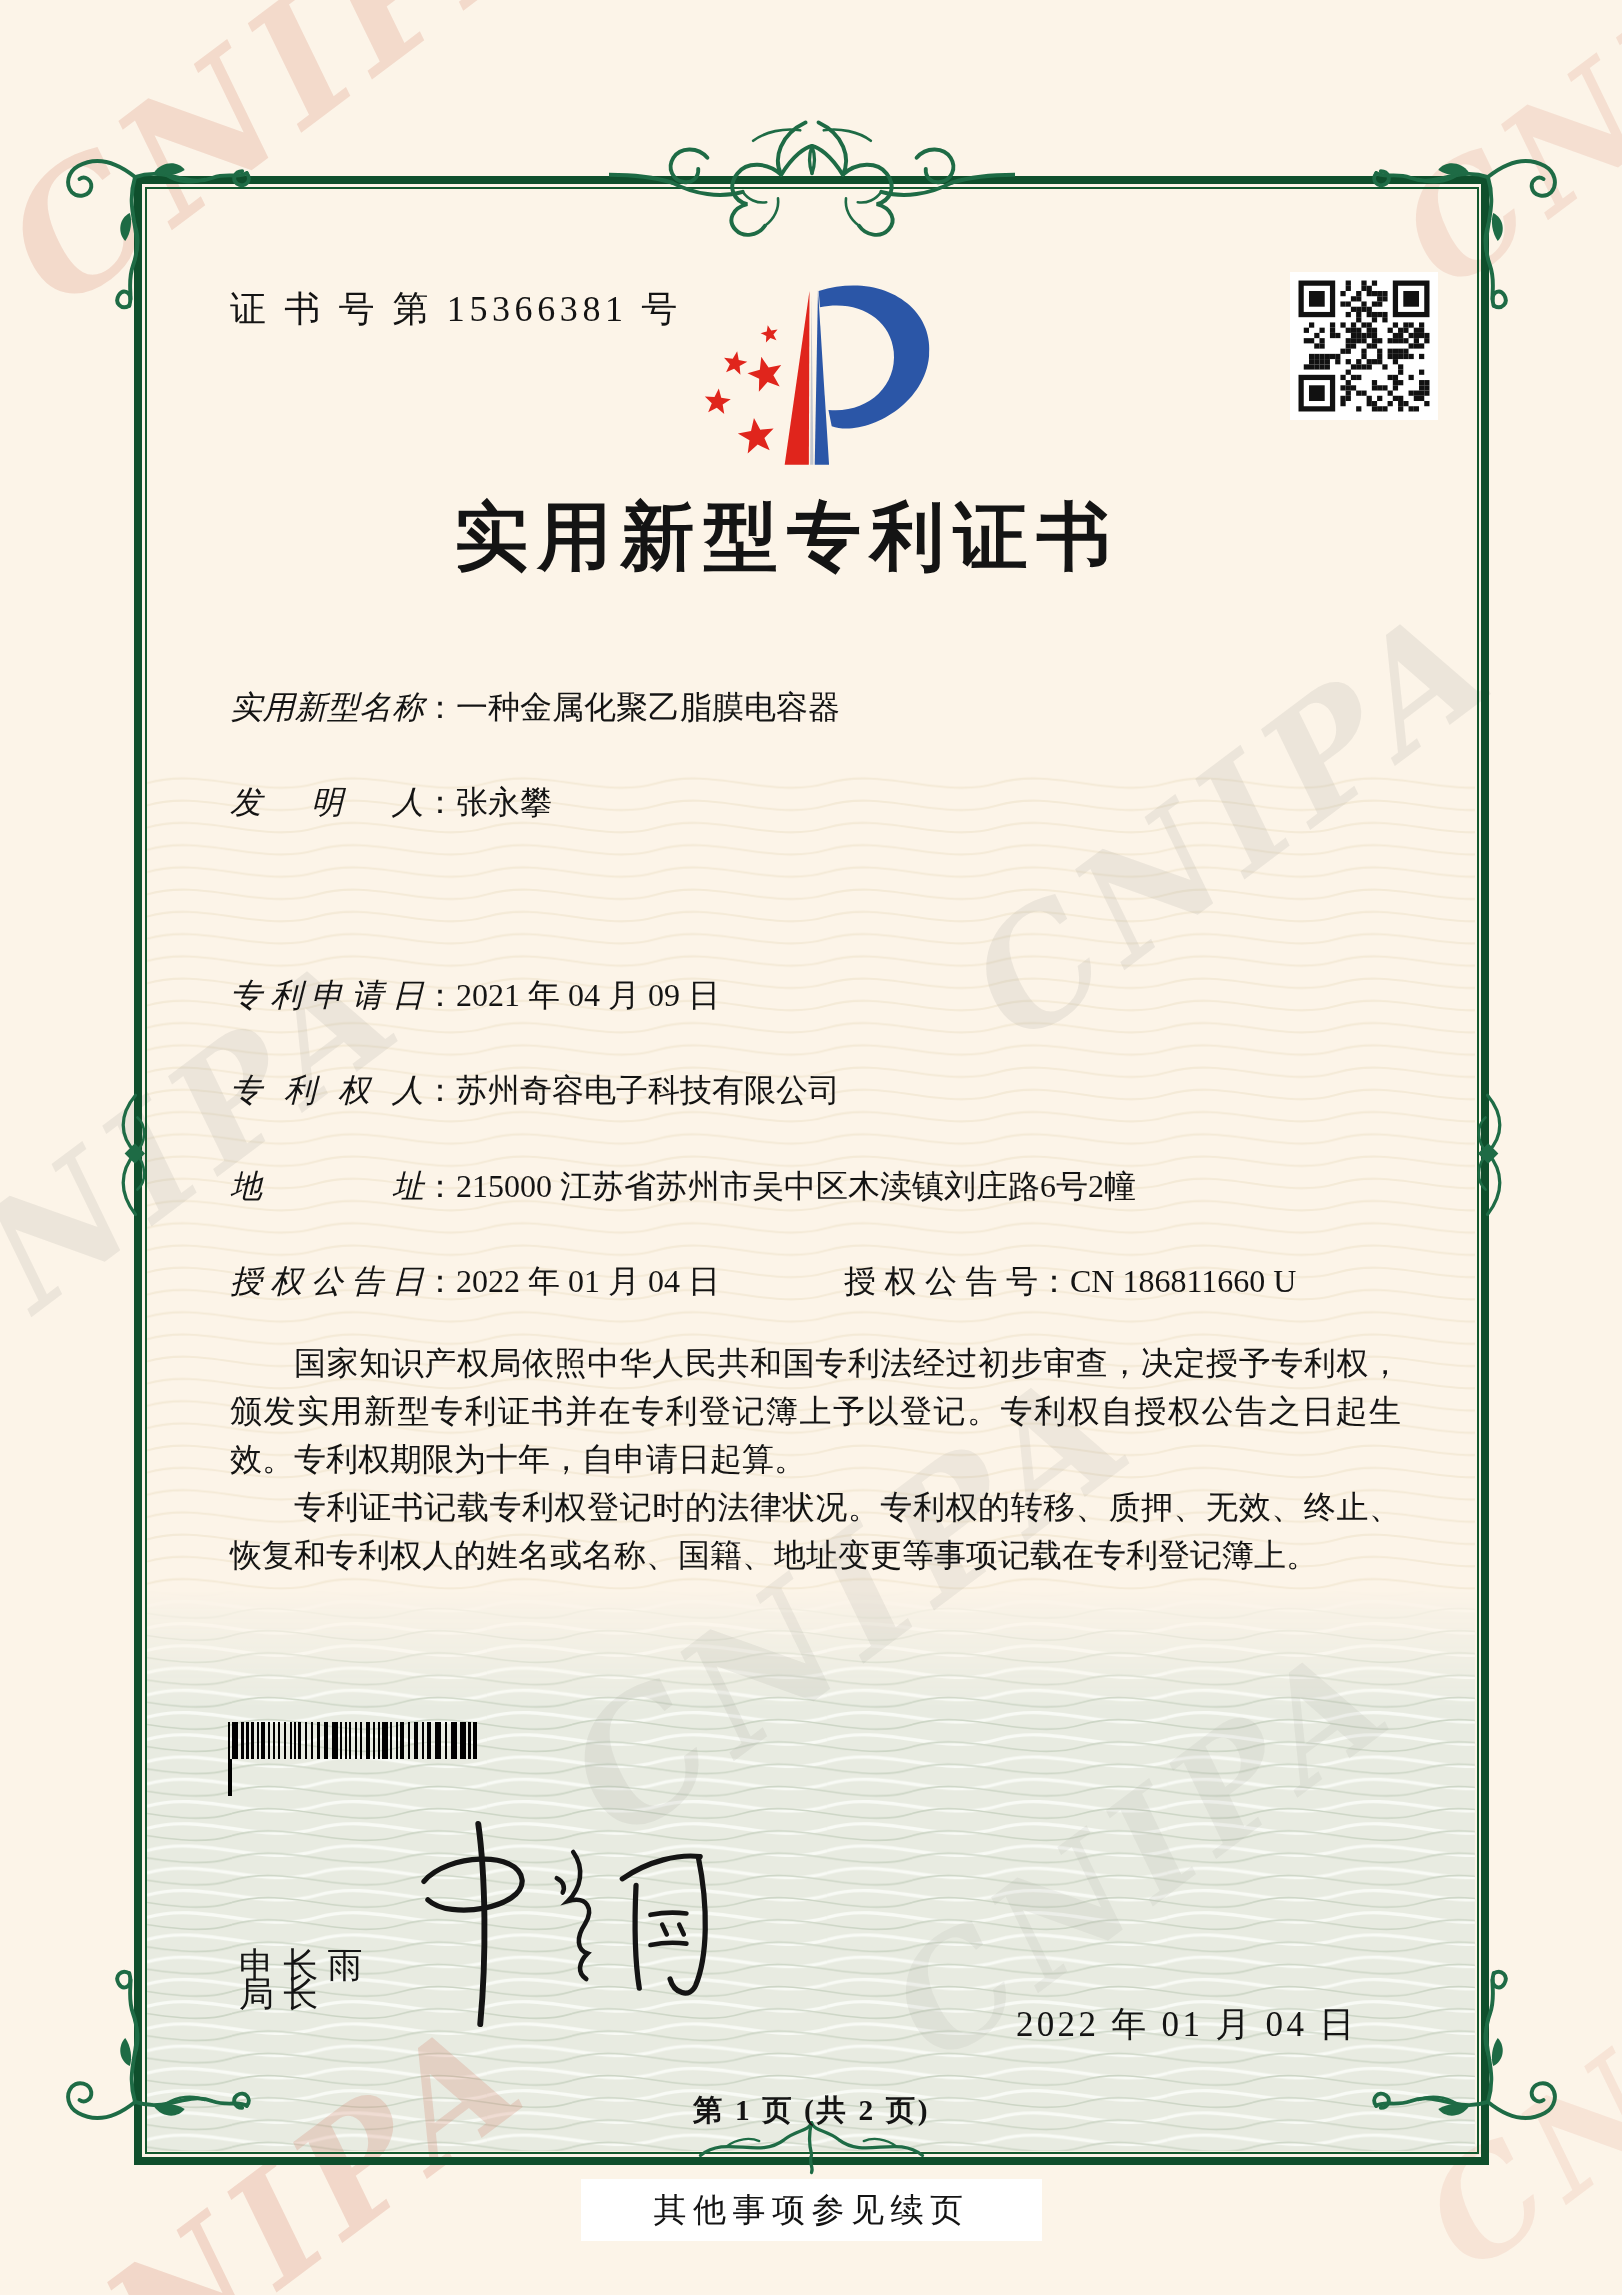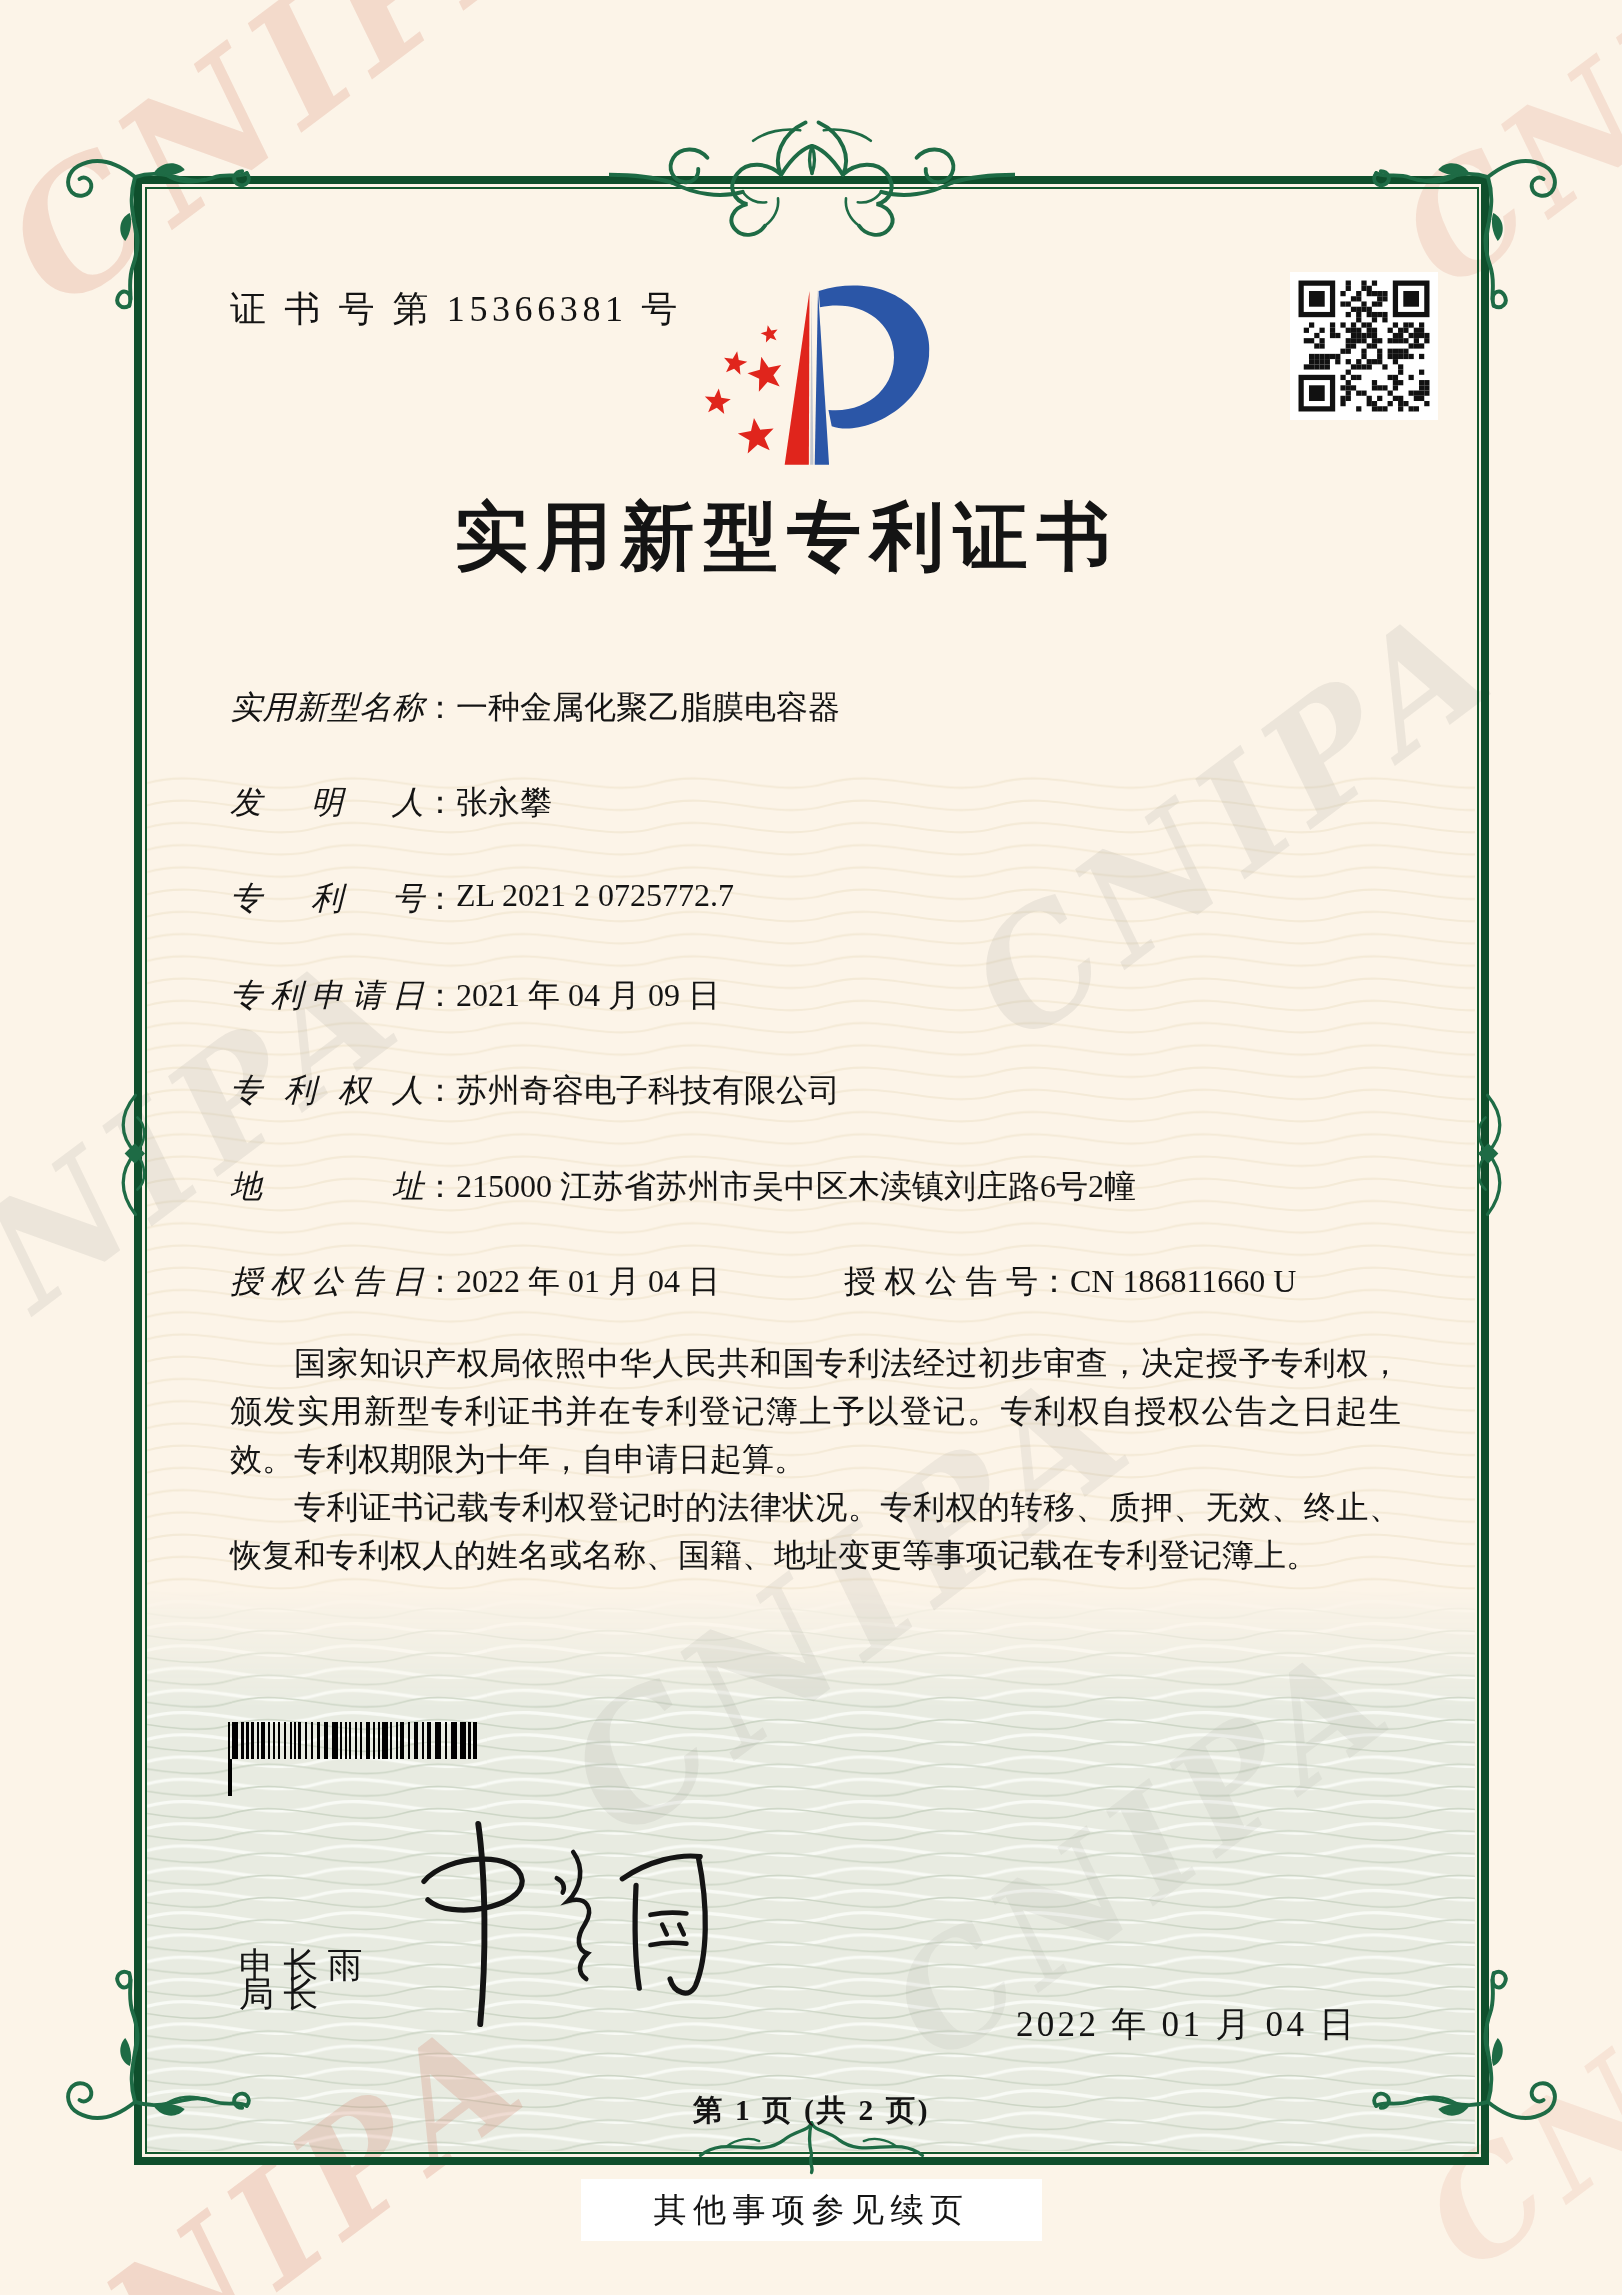--- a/index.html
+++ b/index.html
@@ -430,23 +430,20 @@
   </svg>
 
   <div class="doc-title">实用新型专利证书</div>
 
   <div class="row" style="top:686px">
     <span class="lbl">实用新型名称</span><span class="colon">：</span><span class="val">一种金属化聚乙脂膜电容器</span>
   </div>
   <div class="row" style="top:781px">
     <span class="lbl">发明人</span><span class="colon">：</span><span class="val">张永攀</span>
   </div>
-  <div class="row" style="top:877px">
-    <span class="lbl">专利号</span><span class="colon">：</span><span class="val">ZL 2021 2 0725772.7</span>
-  </div>
   <div class="row" style="top:974px">
     <span class="lbl">专利申请日</span><span class="colon">：</span><span class="val">2021 年 04 月 09 日</span>
   </div>
   <div class="row" style="top:1069px">
     <span class="lbl">专利权人</span><span class="colon">：</span><span class="val">苏州奇容电子科技有限公司</span>
   </div>
   <div class="row" style="top:1165px">
     <span class="lbl">地址</span><span class="colon">：</span><span class="val">215000 江苏省苏州市吴中区木渎镇刘庄路6号2幢</span>
   </div>
   <div class="row" style="top:1260px">

